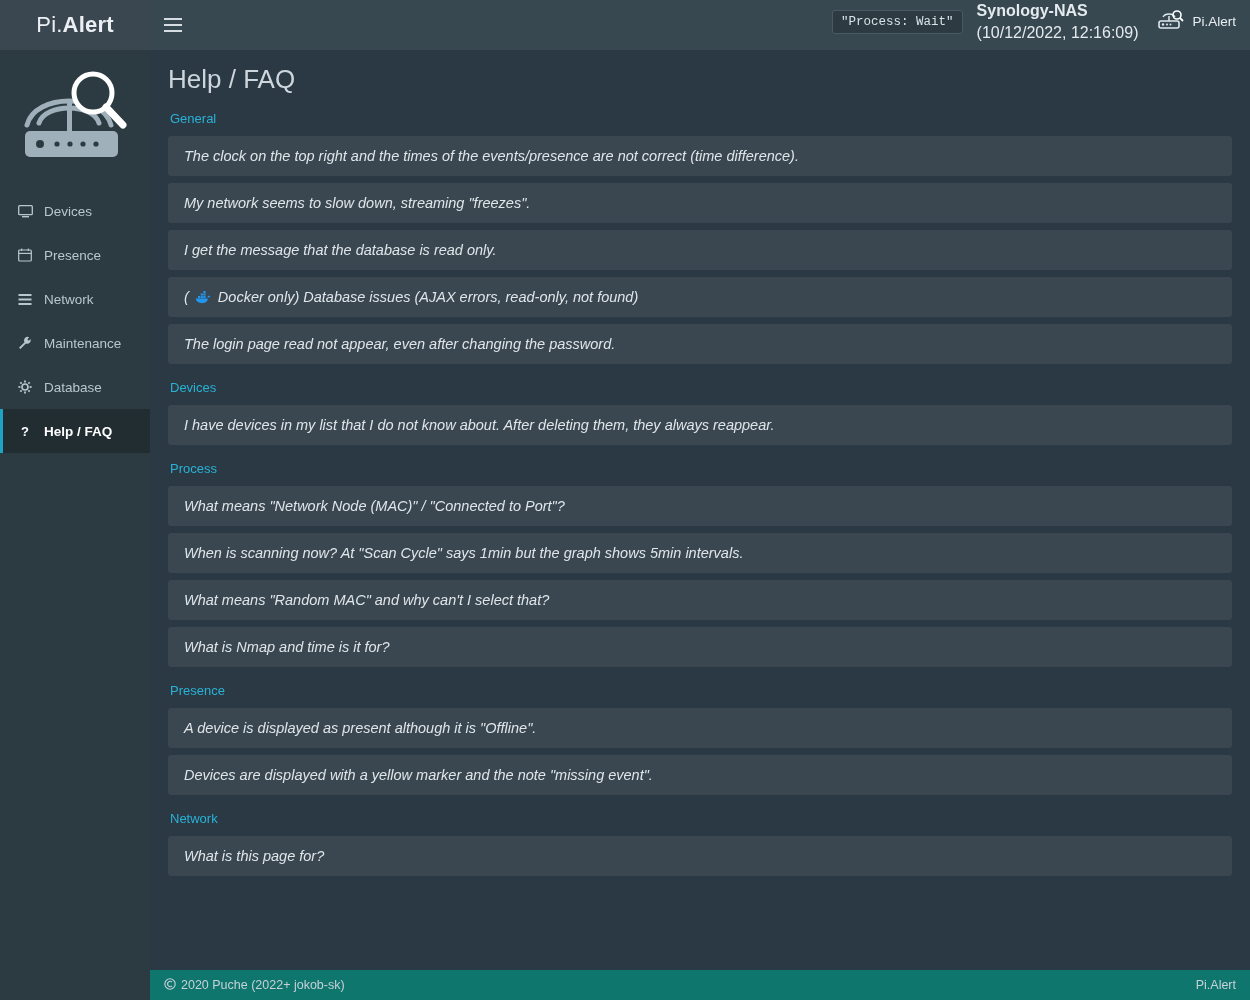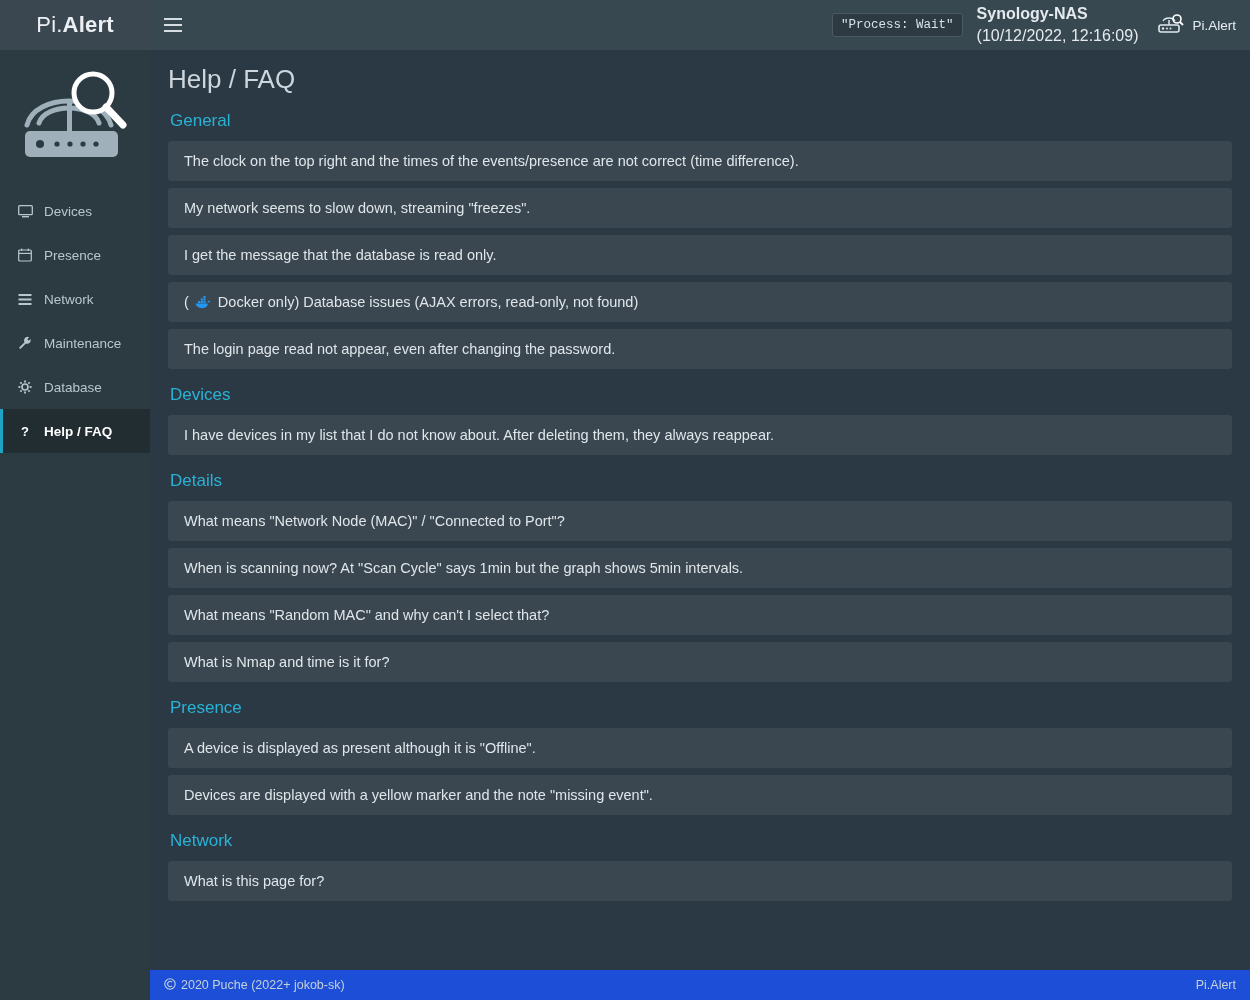--- a/index.html
+++ b/index.html
@@ -9,21 +9,21 @@
     background: #2b3440;
     font-family: "Liberation Sans", sans-serif;
     overflow: hidden;
   }
   #app { position: relative; width: 1250px; height: 1000px; }
 
   
   .topbar {
     position: absolute; top: 0; left: 0; width: 1250px; height: 50px;
     background: #374850;
-    display: flex; align-items: center;
+    display: flex; align-items: flex-start;
   }
   .logo-box {
     width: 150px; height: 50px; background: #3a4750;
     display: flex; align-items: center; justify-content: center;
     color: #ecf0f5; font-size: 22px; letter-spacing: .2px;
   }
   .logo-box .thin { font-weight: 300; }
   .logo-box .bold { font-weight: 700; }
   .topbar-right {
     flex: 1; display: flex; align-items: center; justify-content: flex-end;
@@ -74,36 +74,36 @@
 
   
   .content {
     position: absolute; top: 50px; left: 150px; width: 1100px; height: 920px;
     background: #2b3945; padding: 10px 18px 0 18px; overflow: hidden;
   }
   .page-title {
     color: #cdd6dc; font-size: 26px; font-weight: 400; margin: 4px 0 14px 0;
   }
   .section-title {
-    color: #29b2d6; font-size: 17px; font-weight: 400; margin: 16px 0 10px 2px;
+    color: #29b2d6; font-size: 13px; font-weight: 400; margin: 16px 0 10px 2px;
   }
   .faq-item {
     background: #3a4650; color: #dfe6ea;
     font-size: 14.5px; padding: 12px 16px; margin-bottom: 7px;
     border-radius: 3px; cursor: pointer;
-    display: flex; align-items: center; gap: 6px;
+    display: flex; align-items: center; gap: 6px; font-style: italic;
   }
   .docker-ico {
     display: inline-block; width: 17px; height: 13px; vertical-align: middle;
   }
 
   
   .footer {
     position: absolute; left: 150px; top: 970px; width: 1100px; height: 30px;
-    background: #1d4ed8; color: #c6d1d8; font-size: 12.5px;
+    background: #0f766e; color: #c6d1d8; font-size: 12.5px;
     display: flex; align-items: center; justify-content: space-between;
     padding: 0 14px;
   }
   .footer-left { display: flex; align-items: center; gap: 5px; }
   .footer-right { font-size: 12.5px; }
   .sidebar-footer-fill {
     position: absolute; left: 0; top: 970px; width: 150px; height: 30px;
     background: #2c3b41;
   }
 </style>
@@ -279,21 +279,21 @@
     </div>
     <div class="faq-item">
         <span>The login page read not appear, even after changing the password.</span>
       </div>
 
     <div class="section-title">Devices</div>
     <div class="faq-item">
         <span>I have devices in my list that I do not know about. After deleting them, they always reappear.</span>
       </div>
 
-    <div class="section-title">Details</div>
+    <div class="section-title">Process</div>
     <div class="faq-item">
         <span>What means "Network Node (MAC)" / "Connected to Port"?</span>
       </div>
     <div class="faq-item">
         <span>When is scanning now? At "Scan Cycle" says 1min but the graph shows 5min intervals.</span>
       </div>
     <div class="faq-item">
         <span>What means "Random MAC" and why can't I select that?</span>
       </div>
     <div class="faq-item">

